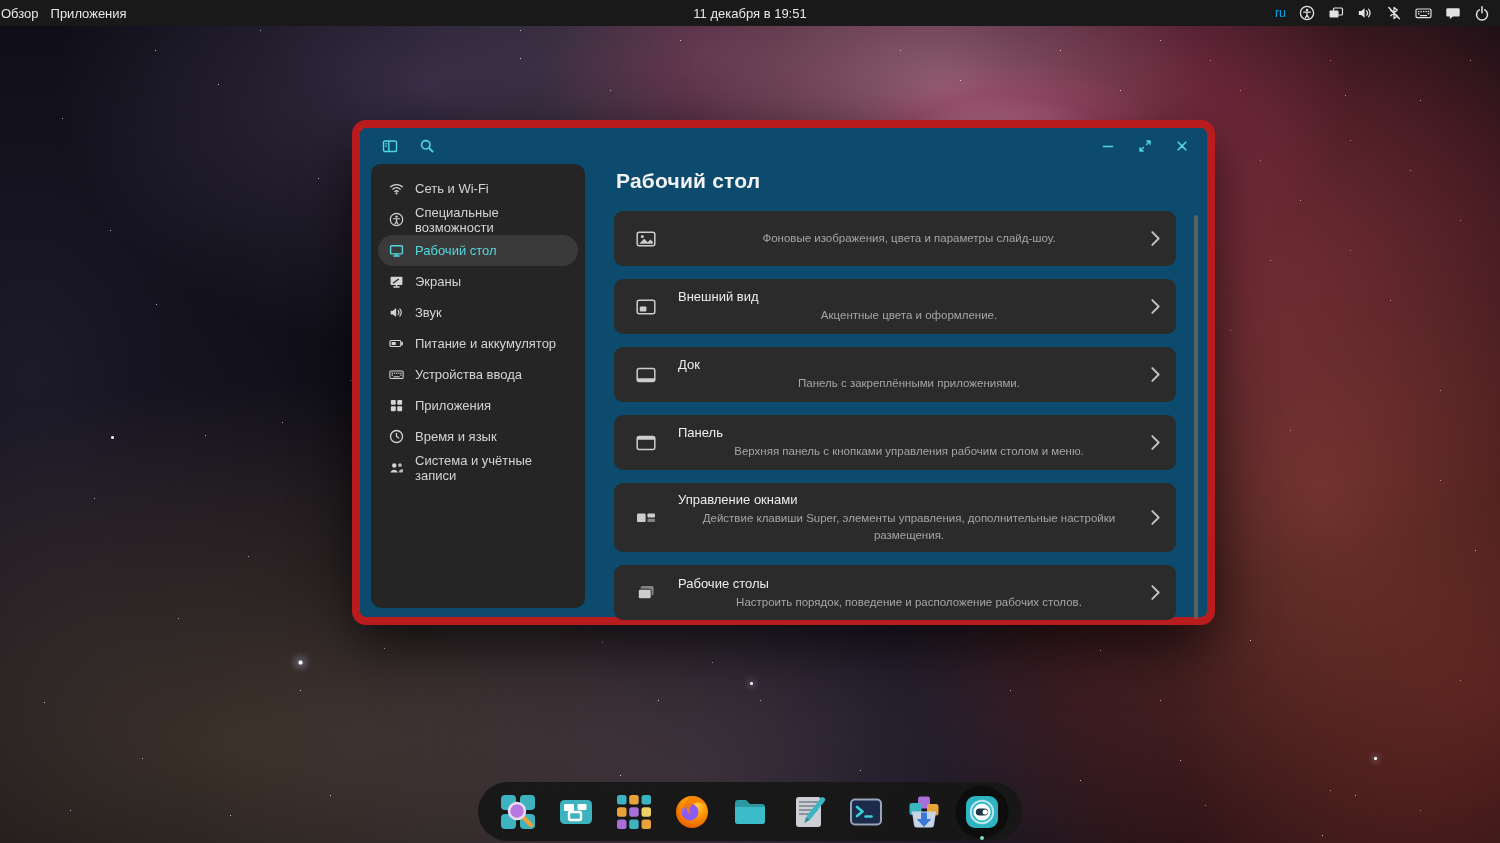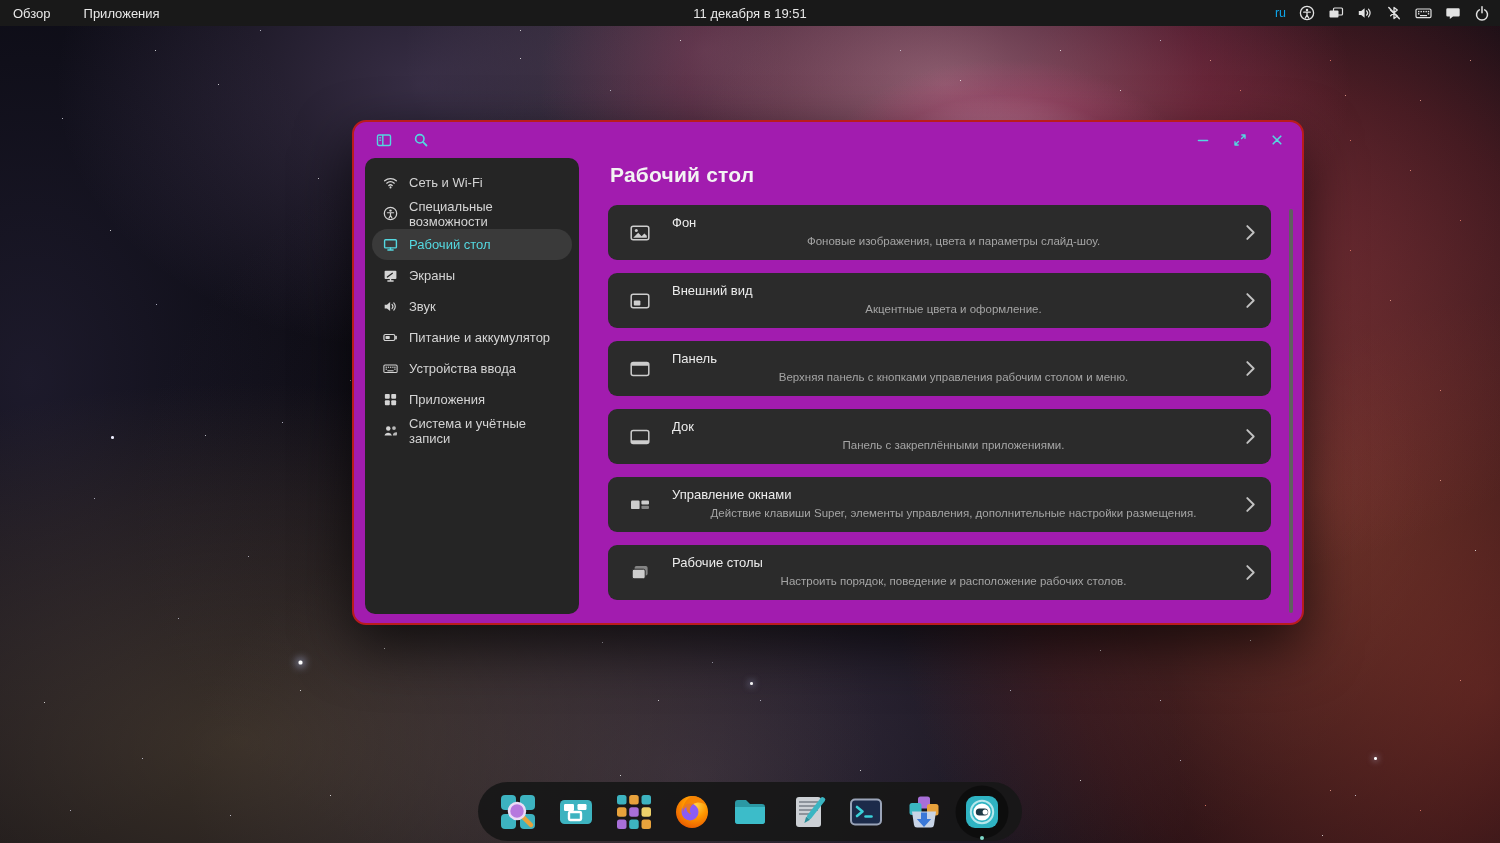--- a/index.html
+++ b/index.html
@@ -49,31 +49,31 @@
     1180px 150px #ff9a86, 1240px 90px #ff8a74, 1300px 200px #ffae9a, 1350px 140px #ff8a74,
     1270px 260px #ff9a86, 1420px 100px #ffae9a, 1460px 220px #ff8a74, 1230px 330px #ff9a86,
     1390px 300px #ffae9a, 1330px 60px #ff8a74, 1440px 390px #ff9a86, 1210px 60px #ffae9a,
     1260px 160px #ff8a74, 1410px 170px #ff9a86, 1470px 60px #ffae9a, 1350px 250px #ff8a74,
     1290px 430px #ff9a86, 1440px 480px #ffae9a, 1460px 680px #ff9a86, 1420px 810px #ff8a74,
     1330px 790px #ffae9a, 1130px 170px #ff9a86, 1345px 95px #ffae9a, 1205px 805px #ff8a74; }
 
   
   .topbar { position:absolute; left:0; top:0; width:100%; height:26px; background:#191919;
     display:flex; align-items:center; color:#e8e8e8; font-size:13px; z-index:6; }
-  .tb-left { display:flex; gap:33px; padding-left:13px; }
+  .tb-left { display:flex; gap:12px; padding-left:1px; }
   .tb-menu { cursor:default; }
   .tb-clock { position:absolute; left:50%; transform:translateX(-50%); }
   .tb-right { position:absolute; right:10px; display:flex; align-items:center; gap:13px; }
   .tb-kbd { font-size:12.5px; color:#0ea5e9; }
   .tb-ic { display:flex; align-items:center; }
   .tb-ic svg { display:block; }
 
   
-  .window { position:absolute; left:352px; top:120px; width:952px; height:505px;
-    background:#a21caf; border:2px solid #b91c1c; border-radius:14px;
+  .window { position:absolute; left:352px; top:120px; width:863px; height:505px;
+    background:#0c4a6e; border:8px solid #b91c1c; border-radius:14px;
     box-shadow:0 22px 55px rgba(0,0,0,.65); z-index:4; }
   .win-header { position:relative; height:36px; }
   .wh-left { position:absolute; left:22px; top:10px; display:flex; gap:21px; }
   .wh-controls { position:absolute; right:17px; top:10px; display:flex; gap:21px; }
   .wh-btn { display:flex; align-items:center; cursor:default; }
 
   .sidebar { position:absolute; left:11px; top:36px; width:214px; bottom:9px;
     background:#252525; border-radius:10px; padding:9px 0; }
   .side-item { height:31px; display:flex; align-items:center; gap:11px;
     margin:0 7px; padding:0 11px; border-radius:16px; color:#d4d4d4; font-size:13px; }
@@ -280,20 +280,27 @@
     <div class="side-item">
       <svg width="15" height="15" viewBox="0 0 16 16" fill="currentColor">
         <rect x="2" y="2" width="5.2" height="5.2" rx="1"></rect>
           <rect x="8.8" y="2" width="5.2" height="5.2" rx="1"></rect>
         <rect x="2" y="8.8" width="5.2" height="5.2" rx="1"></rect>
           <rect x="8.8" y="8.8" width="5.2" height="5.2" rx="1"></rect>
         </svg>
       <span>Приложения</span>
     </div>
     <div class="side-item">
+      <svg width="15" height="15" viewBox="0 0 16 16" fill="none" stroke="currentColor" stroke-width="1.4" stroke-linecap="round">
+        <circle cx="8" cy="8" r="6.4"></circle>
+          <path d="M8 4.6V8l2.4 1.6"></path>
+        </svg>
+      <span>Время и язык</span>
+    </div>
+    <div class="side-item">
       <svg width="15" height="15" viewBox="0 0 16 16" fill="currentColor">
         <circle cx="5.6" cy="5.8" r="2.4"></circle>
           <path d="M1.6 13.2a4.2 4.2 0 0 1 8 0z"></path>
         <circle cx="11.7" cy="5.4" r="2" opacity=".85"></circle>
           <path d="M10.4 13.2a4 4 0 0 1 4.3-3.3c.5.9.4 2.3-.2 3.3z" opacity=".85"></path>
         </svg>
       <span>Система и учётные записи</span>
     </div>
   </div>
 
@@ -302,21 +309,20 @@
 
     <div class="row">
       <span class="row-icon">
         <svg width="22" height="20" viewBox="0 0 20 20">
           <rect x="1.2" y="3.2" width="17.6" height="13.6" rx="2" fill="none" stroke="currentColor" stroke-width="1.5"></rect>
           <circle cx="6.3" cy="7.6" r="1.5" fill="currentColor"></circle>
           <path d="M3.2 14.8l5-5 3.4 3.4 2.8-2.8 2.4 2.4v2z" fill="currentColor"></path>
           </svg>
       </span>
       <span class="row-text">
-        <span class="row-title" style="display:block">Фон</span>
         <span class="row-desc" style="display:block">Фоновые изображения, цвета и параметры слайд-шоу.</span>
       </span>
       <span class="chevron">
         <svg width="11" height="17" viewBox="0 0 10 16" fill="none" stroke="#c2c2c2" stroke-width="1.8" stroke-linecap="round" stroke-linejoin="round">
             <path d="M2 2l6 6-6 6"></path>
           </svg>
       </span>
     </div>
 
     <div class="row">
@@ -334,44 +340,44 @@
         <svg width="11" height="17" viewBox="0 0 10 16" fill="none" stroke="#c2c2c2" stroke-width="1.8" stroke-linecap="round" stroke-linejoin="round">
             <path d="M2 2l6 6-6 6"></path>
           </svg>
       </span>
     </div>
 
     <div class="row">
       <span class="row-icon">
         <svg width="22" height="20" viewBox="0 0 20 20">
           <rect x="1.2" y="3.6" width="17.6" height="12.8" rx="2" fill="none" stroke="currentColor" stroke-width="1.5"></rect>
-          <path d="M3 3.6h14a1.8 1.8 0 0 1 1.8 1.8v1.3H1.2V5.4A1.8 1.8 0 0 1 3 3.6z" fill="currentColor"></path>
+          <path d="M1.2 13.3h17.6v1.3a1.8 1.8 0 0 1-1.8 1.8H3a1.8 1.8 0 0 1-1.8-1.8z" fill="currentColor"></path>
           </svg>
       </span>
       <span class="row-text">
-        <span class="row-title" style="display:block">Панель</span>
-        <span class="row-desc" style="display:block">Верхняя панель с кнопками управления рабочим столом и меню.</span>
+        <span class="row-title" style="display:block">Док</span>
+        <span class="row-desc" style="display:block">Панель с закреплёнными приложениями.</span>
       </span>
       <span class="chevron">
         <svg width="11" height="17" viewBox="0 0 10 16" fill="none" stroke="#c2c2c2" stroke-width="1.8" stroke-linecap="round" stroke-linejoin="round">
             <path d="M2 2l6 6-6 6"></path>
           </svg>
       </span>
     </div>
 
     <div class="row">
       <span class="row-icon">
         <svg width="22" height="20" viewBox="0 0 20 20">
           <rect x="1.2" y="3.6" width="17.6" height="12.8" rx="2" fill="none" stroke="currentColor" stroke-width="1.5"></rect>
-          <path d="M1.2 13.3h17.6v1.3a1.8 1.8 0 0 1-1.8 1.8H3a1.8 1.8 0 0 1-1.8-1.8z" fill="currentColor"></path>
+          <path d="M3 3.6h14a1.8 1.8 0 0 1 1.8 1.8v1.3H1.2V5.4A1.8 1.8 0 0 1 3 3.6z" fill="currentColor"></path>
           </svg>
       </span>
       <span class="row-text">
-        <span class="row-title" style="display:block">Док</span>
-        <span class="row-desc" style="display:block">Панель с закреплёнными приложениями.</span>
+        <span class="row-title" style="display:block">Панель</span>
+        <span class="row-desc" style="display:block">Верхняя панель с кнопками управления рабочим столом и меню.</span>
       </span>
       <span class="chevron">
         <svg width="11" height="17" viewBox="0 0 10 16" fill="none" stroke="#c2c2c2" stroke-width="1.8" stroke-linecap="round" stroke-linejoin="round">
             <path d="M2 2l6 6-6 6"></path>
           </svg>
       </span>
     </div>
 
     <div class="row">
       <span class="row-icon">

